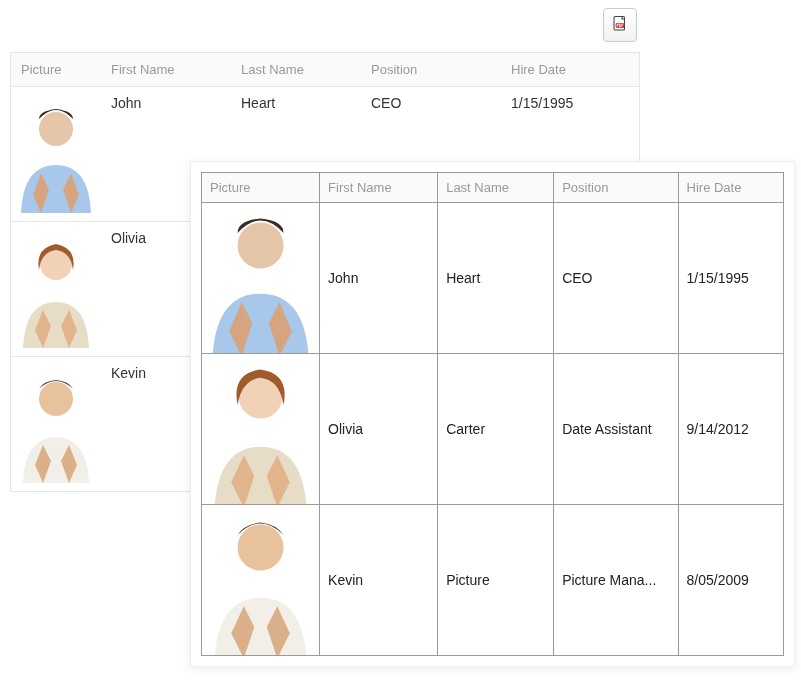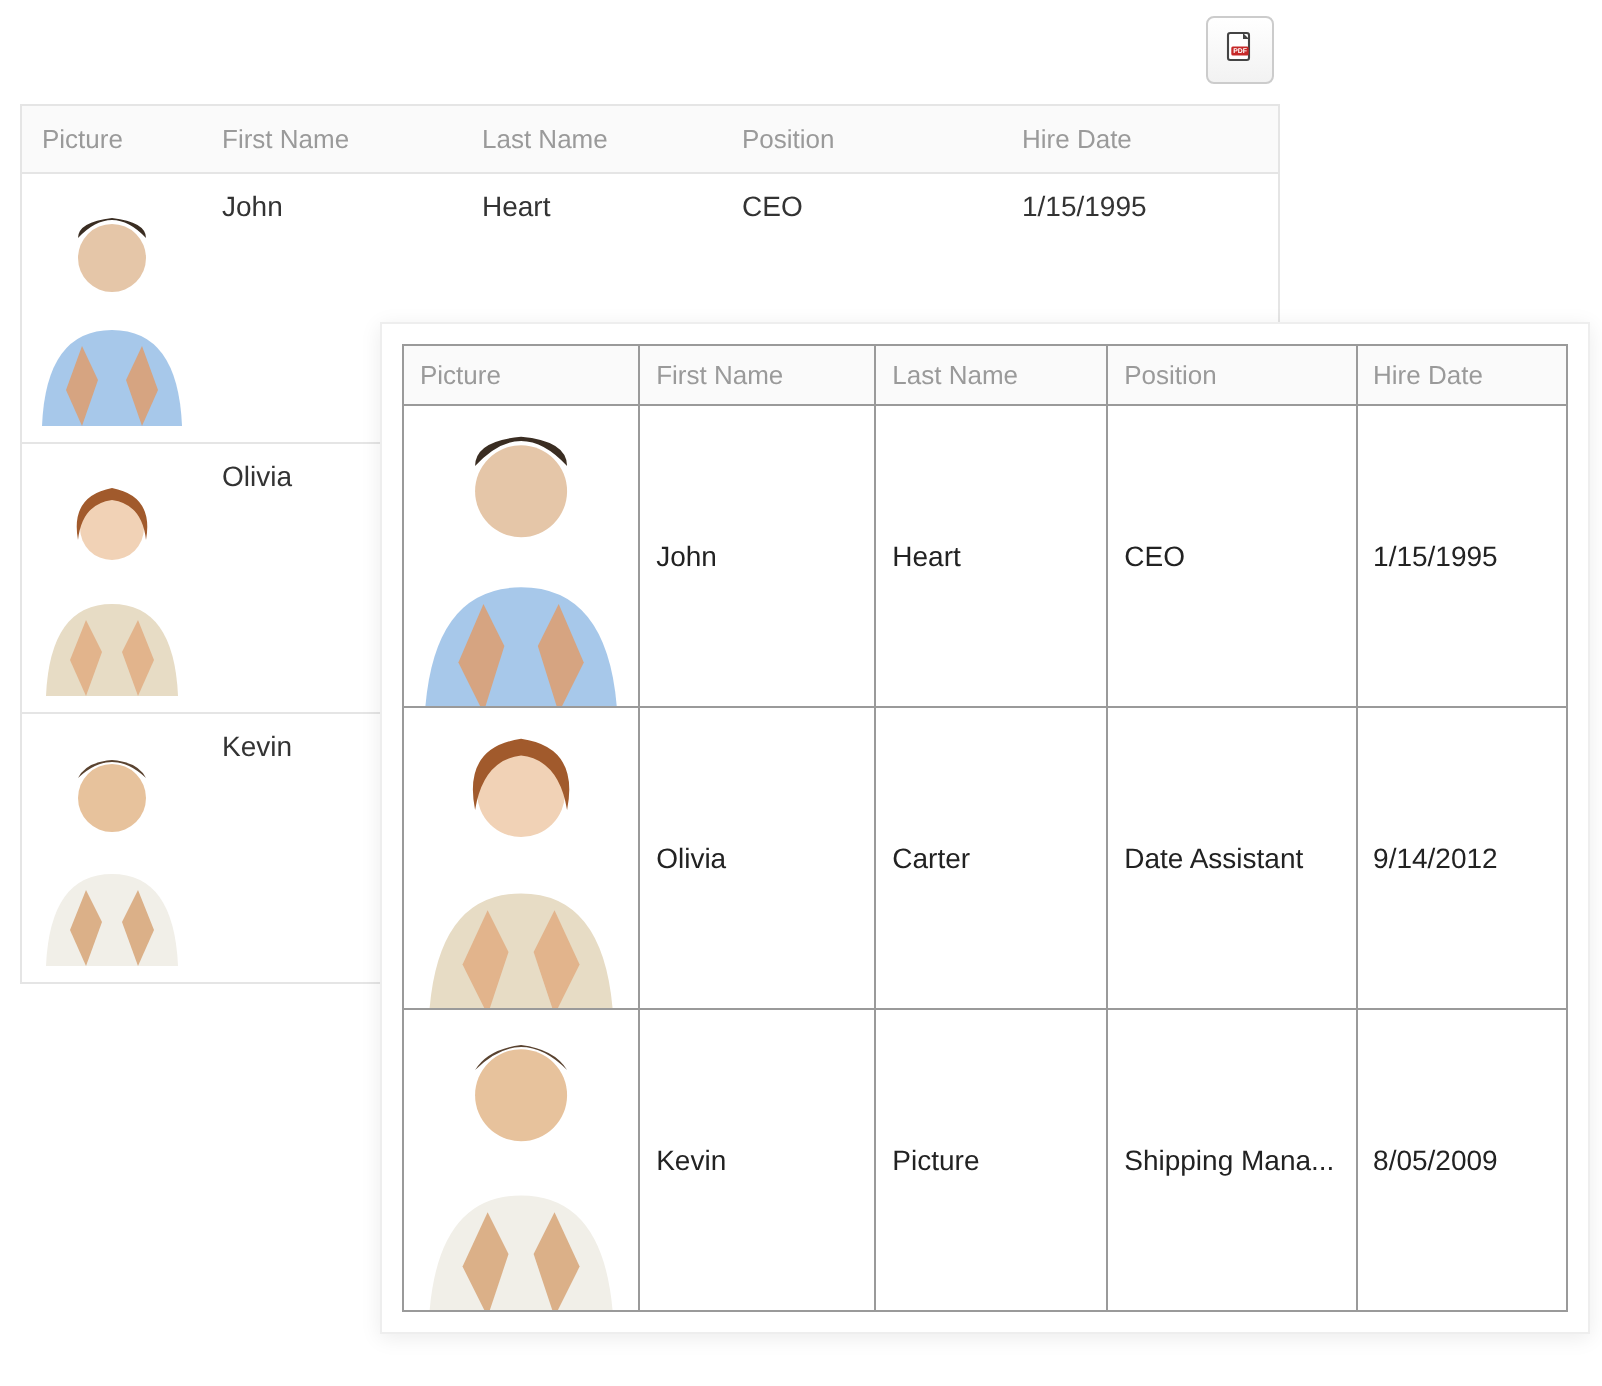--- a/index.html
+++ b/index.html
@@ -260,18 +260,18 @@
             <circle cx="56" cy="44" r="22" fill="#e7c29c"></circle>
             <path d="M34 32 Q56 10 78 32 Q72 22 56 20 Q40 22 34 32" fill="#5a4330"></path>
             <path d="M12 150 Q16 92 56 92 Q96 92 100 150 Z" fill="#f1efe8"></path>
             <path d="M28 126 L40 100 L50 120 L40 150 Z" fill="#dbb088"></path>
             <path d="M84 126 L72 100 L62 120 L72 150 Z" fill="#dbb088"></path>
           </svg>
         </div>
           </td>
         <td>Kevin</td>
         <td>Picture</td>
-        <td>Shipping Mana...</td>
+        <td>Picture Mana...</td>
         <td>8/05/2009</td>
       </tr>
     </tbody>
   </table>
 </div>
 
 </body></html>

